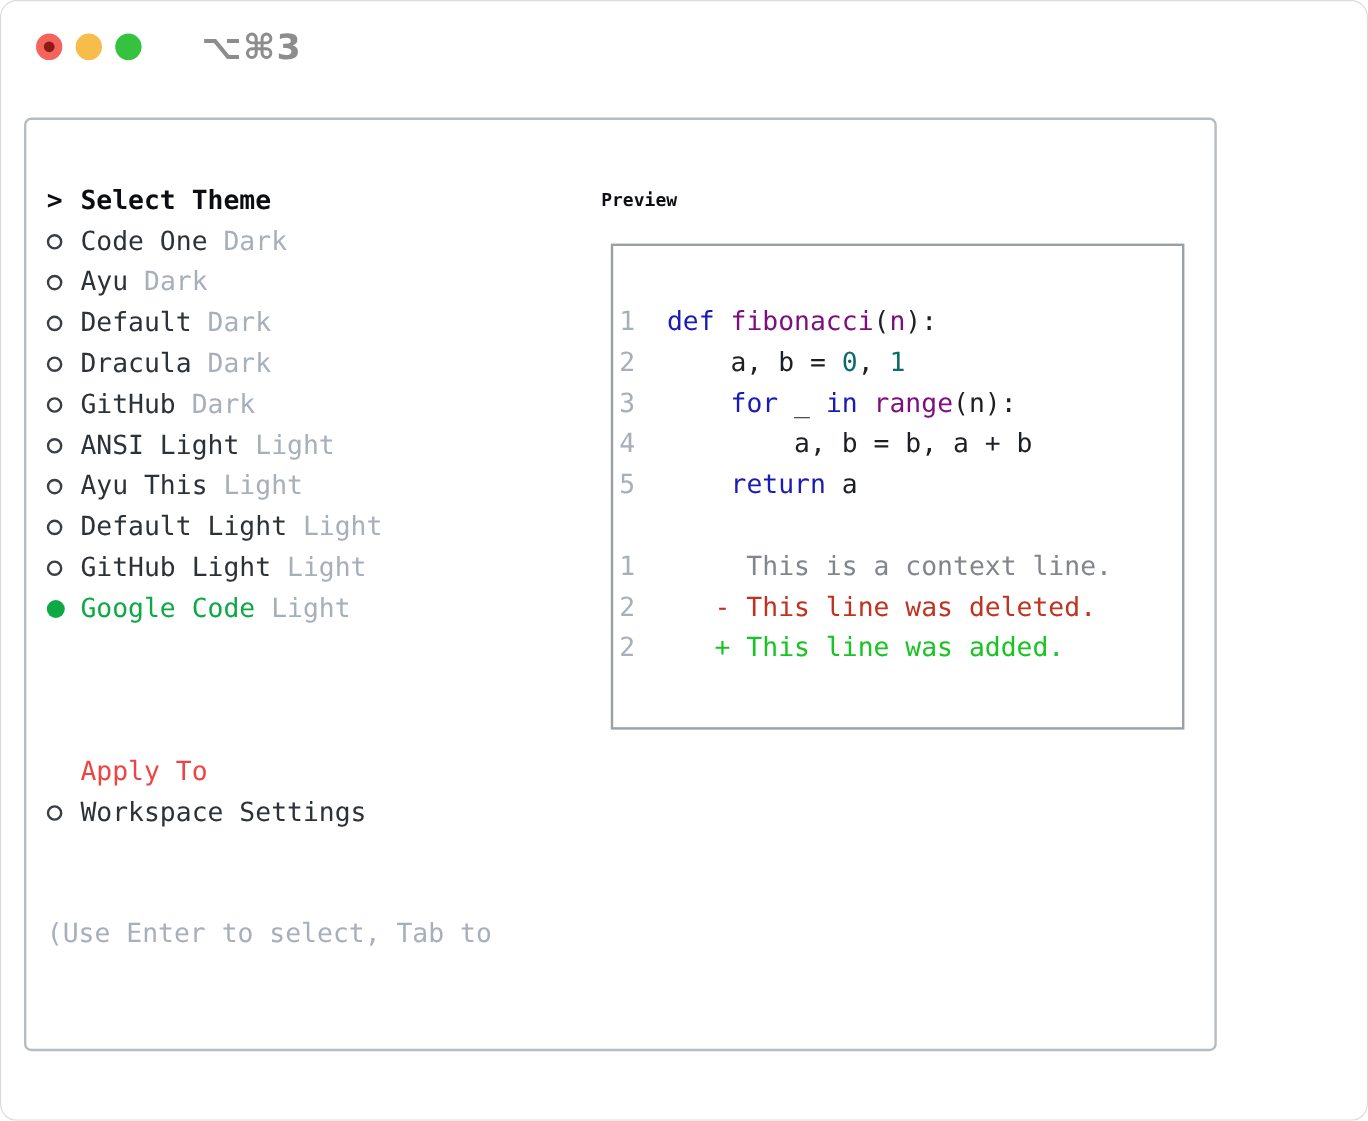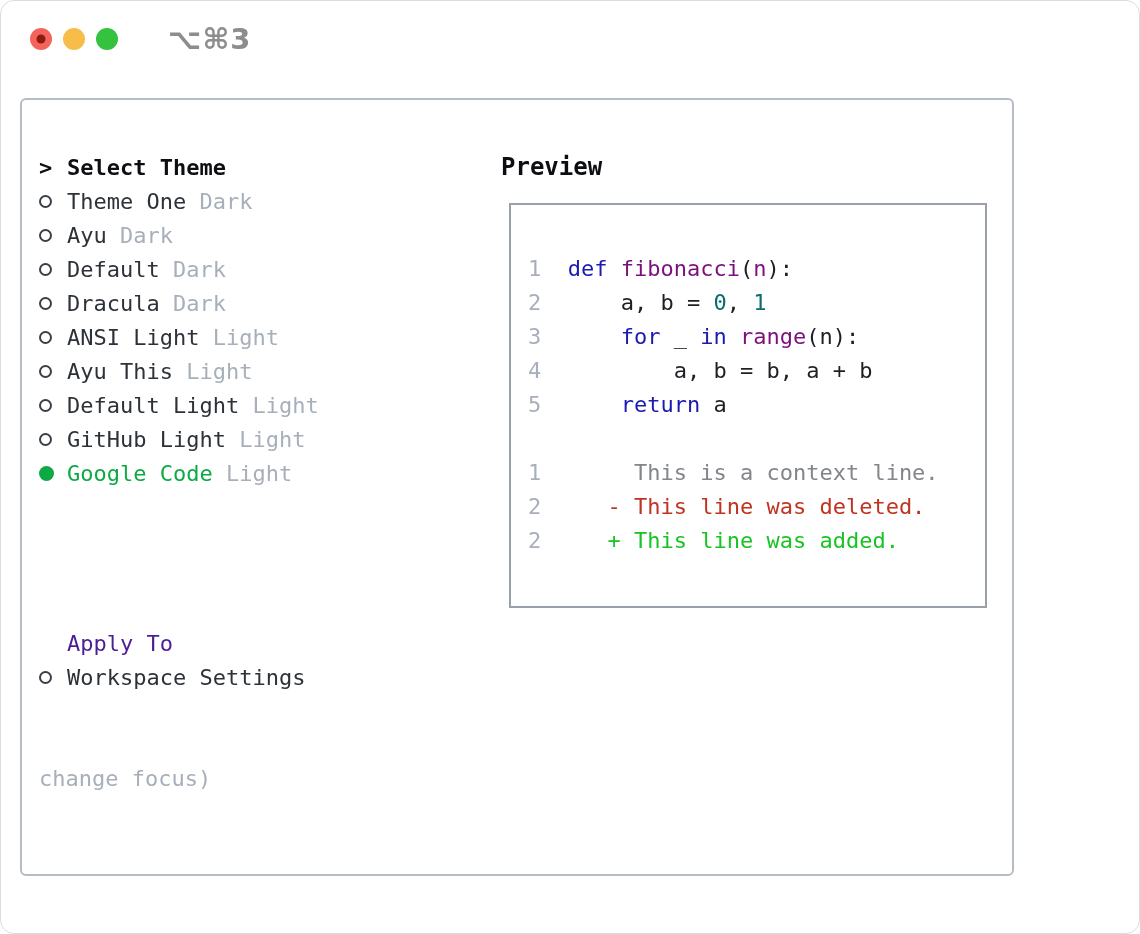--- a/index.html
+++ b/index.html
@@ -52,40 +52,40 @@
   .radio-on {
     width: 15px; height: 15px; border-radius: 50%;
     background: var(--accent-green, #0ca944);
   }
   .theme-list { position: absolute; left: 38px; top: 149px; }
   .hdr { font-weight: 700; color: #0c0e11; }
   .nm { color: #2d3239; }
   .nm.sel { color: var(--accent-green, #0ca944); }
   .var { color: #a7afbb; }
   .apply-to { position: absolute; left: 38px; top: 625px; }
-  .apply-hdr { padding-left: 28px; color: #4c1d95; }
+  .apply-hdr { padding-left: 28px; color: #ef4444; }
   .help {
     position: absolute; left: 38px; top: 761px;
     font-size: 22px; line-height: 34px; color: #a7afbb; white-space: pre;
   }
   
   .preview-label {
     position: absolute; left: 500px; top: 149px; height: 34px;
     display: flex; align-items: center;
-    font-size: 24px; font-weight: 700; color: #0c0e11;
+    font-size: 15px; font-weight: 700; color: #0c0e11;
   }
   .preview-box {
     position: absolute; left: 508px; top: 202px;
     width: 478px; height: 405px;
     border: 2px solid #99a0a8;
     background: #ffffff; overflow: hidden;
   }
   .code {
     padding: 47px 0 0 5px;
-    font-size: 22px; line-height: 34px; white-space: pre; color: #1c1f24; margin-left: 12px;
+    font-size: 22px; line-height: 34px; white-space: pre; color: #1c1f24;
   }
   .ln { color: #a7afbb; }
   .tok-kw { color: var(--kw, #1a1ab4); }
   .tok-fn { color: var(--fn, #7d0f7d); }
   .tok-num { color: var(--num, #0a6c6c); }
   .diff-context { color: #82858a; text-align: right; }
   .diff-deleted { color: var(--del, #c0331f); }
   .diff-added { color: var(--add, #18c422); }
 </style>
 </head>
@@ -103,40 +103,41 @@
   </div>
 
   <div class="content-box"></div>
 
   <div class="theme-list">
     <div class="row">
       <span class="marker"><span class="chevron">&gt;</span></span>
       <span class="hdr">Select Theme</span>
     </div>
     <div id="themes-container">
-        <div class="row"><span class="marker"><span class="radio-off"></span></span><span><span class="nm">Theme One</span> <span class="var">Dark</span></span></div>
+        <div class="row"><span class="marker"><span class="radio-off"></span></span><span><span class="nm">Code One</span> <span class="var">Dark</span></span></div>
         <div class="row"><span class="marker"><span class="radio-off"></span></span><span><span class="nm">Ayu</span> <span class="var">Dark</span></span></div>
         <div class="row"><span class="marker"><span class="radio-off"></span></span><span><span class="nm">Default</span> <span class="var">Dark</span></span></div>
         <div class="row"><span class="marker"><span class="radio-off"></span></span><span><span class="nm">Dracula</span> <span class="var">Dark</span></span></div>
+        <div class="row"><span class="marker"><span class="radio-off"></span></span><span><span class="nm">GitHub</span> <span class="var">Dark</span></span></div>
         <div class="row"><span class="marker"><span class="radio-off"></span></span><span><span class="nm">ANSI Light</span> <span class="var">Light</span></span></div>
         <div class="row"><span class="marker"><span class="radio-off"></span></span><span><span class="nm">Ayu This</span> <span class="var">Light</span></span></div>
         <div class="row"><span class="marker"><span class="radio-off"></span></span><span><span class="nm">Default Light</span> <span class="var">Light</span></span></div>
         <div class="row"><span class="marker"><span class="radio-off"></span></span><span><span class="nm">GitHub Light</span> <span class="var">Light</span></span></div>
         <div class="row"><span class="marker"><span class="radio-on"></span></span><span><span class="nm sel">Google Code</span> <span class="var">Light</span></span></div>
       </div>
   </div>
 
   <div class="apply-to">
     <div class="row apply-hdr">Apply To</div>
     <div id="apply-container">
         <div class="row"><span class="marker"><span class="radio-off"></span></span><span><span class="nm">Workspace Settings</span></span></div>
       </div>
   </div>
 
-  <div class="help" id="help-container"><div>change focus)</div></div>
+  <div class="help" id="help-container"><div>(Use Enter to select, Tab to</div></div>
 
   <div class="preview-label">Preview</div>
 
   <div class="preview-box">
     <div class="code" id="code-container"><div><span class="ln">1</span>  <span class="tok-kw">def</span><span> </span><span class="tok-fn">fibonacci</span><span>(</span><span class="tok-fn">n</span><span>):</span></div><div><span class="ln">2</span>  <span>    a, b = </span><span class="tok-num">0</span><span>, </span><span class="tok-num">1</span></div><div><span class="ln">3</span>  <span>    </span><span class="tok-kw">for</span><span> _ </span><span class="tok-kw">in</span><span> </span><span class="tok-fn">range</span><span>(n):</span></div><div><span class="ln">4</span>  <span>        a, b = b, a + b</span></div><div><span class="ln">5</span>  <span>    </span><span class="tok-kw">return</span><span> a</span></div><div> </div><div><span class="ln">1</span>     <span class="diff-context">  This is a context line.</span></div><div><span class="ln">2</span>     <span class="diff-deleted">- This line was deleted.</span></div><div><span class="ln">2</span>     <span class="diff-added">+ This line was added.</span></div></div>
   </div>
 
 </div>
 
 </body></html>

